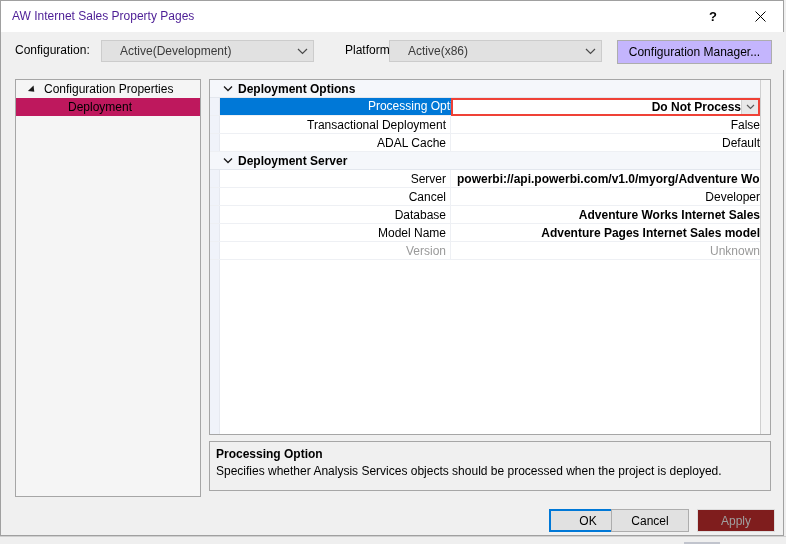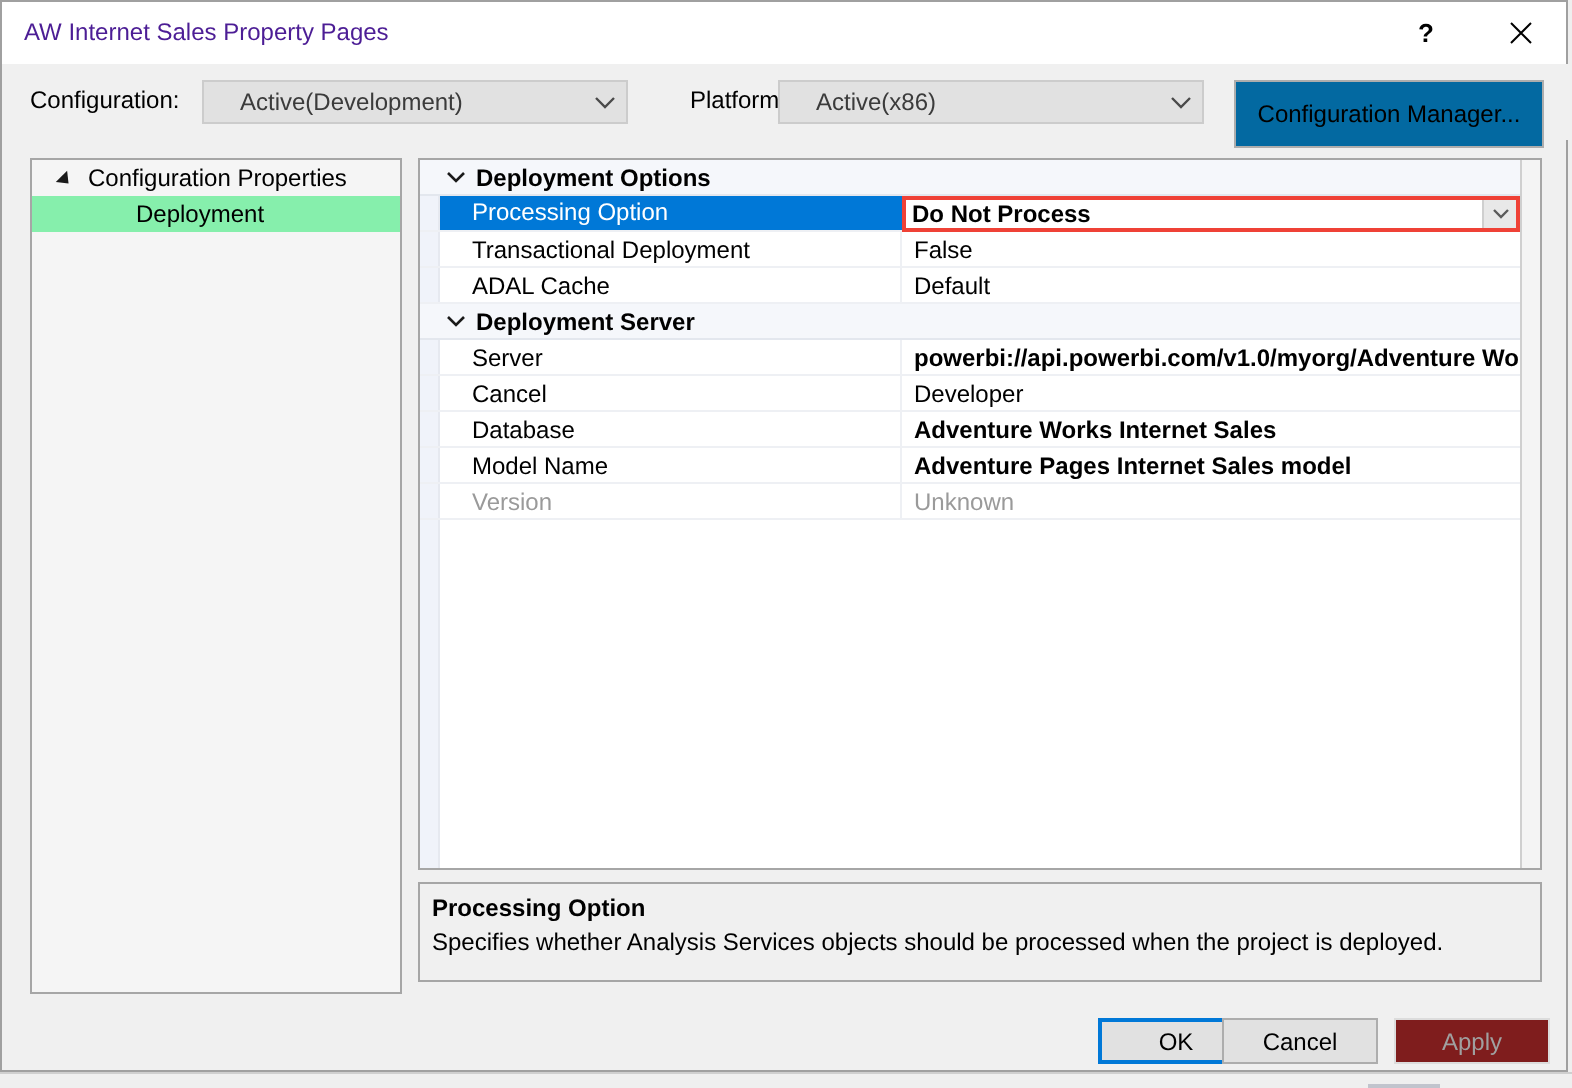--- a/index.html
+++ b/index.html
@@ -123,21 +123,21 @@
     box-sizing: border-box;
     font-family: "Liberation Sans", sans-serif;
     font-size: 12px;
     color: #000;
     display: flex;
     align-items: center;
     justify-content: center;
     cursor: default;
     white-space: nowrap;
   }
-  .btn-cfgmgr { left: 616px; top: 8px; width: 155px; height: 34px; background: #0369a1; }
+  .btn-cfgmgr { left: 616px; top: 8px; width: 155px; height: 24px; background: #c4b5fd; }
 
   
   .tree-panel {
     position: absolute;
     left: 14px; top: 78px;
     width: 186px;
     height: 418px;
     background: #f5f5f5;
     border: 1px solid #a6a6a6;
     box-sizing: border-box;
@@ -146,21 +146,21 @@
   .tree-item {
     position: relative;
     height: 18px;
     line-height: 18px;
     font-size: 12px;
     color: #000;
     white-space: nowrap;
   }
   .tree-item.root { padding-left: 28px; }
   .tree-item.child { padding-left: 52px; }
-  .tree-item.selected { background: #86efac; }
+  .tree-item.selected { background: #be185d; }
   .tree-tri {
     position: absolute;
     left: 14px; top: 6px;
     width: 0; height: 0;
     border-left: 5px solid #1a1a1a;
     border-top: 4px solid transparent;
     border-bottom: 4px solid transparent;
     transform: rotate(45deg);
     transform-origin: 50% 50%;
   }
@@ -199,20 +199,21 @@
     left: 0; top: 0;
     width: 550px;
   }
   .row {
     position: relative;
     height: 18px;
     border-bottom: 1px solid #eef0f4;
     box-sizing: border-box;
     display: flex;
     align-items: center;
+    text-align: right;
   }
   .row.category {
     background: #f5f7fb;
     border-bottom: 1px solid #e3e7ee;
   }
   .row .chev-cat {
     position: absolute;
     left: 9px; top: 0;
     width: 18px; height: 17px;
     display: flex;

